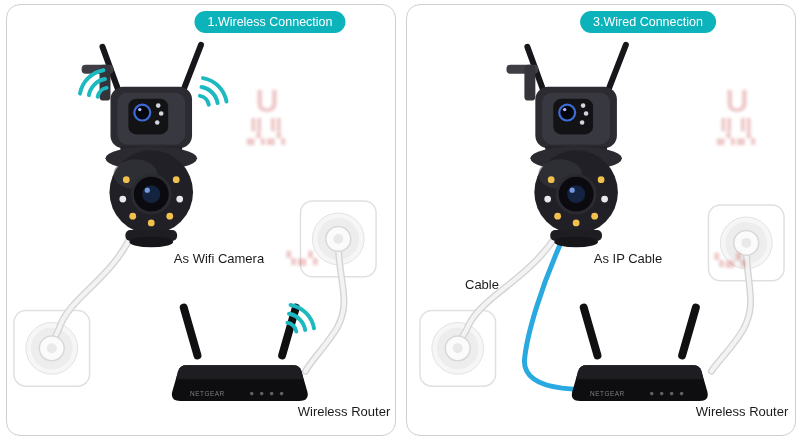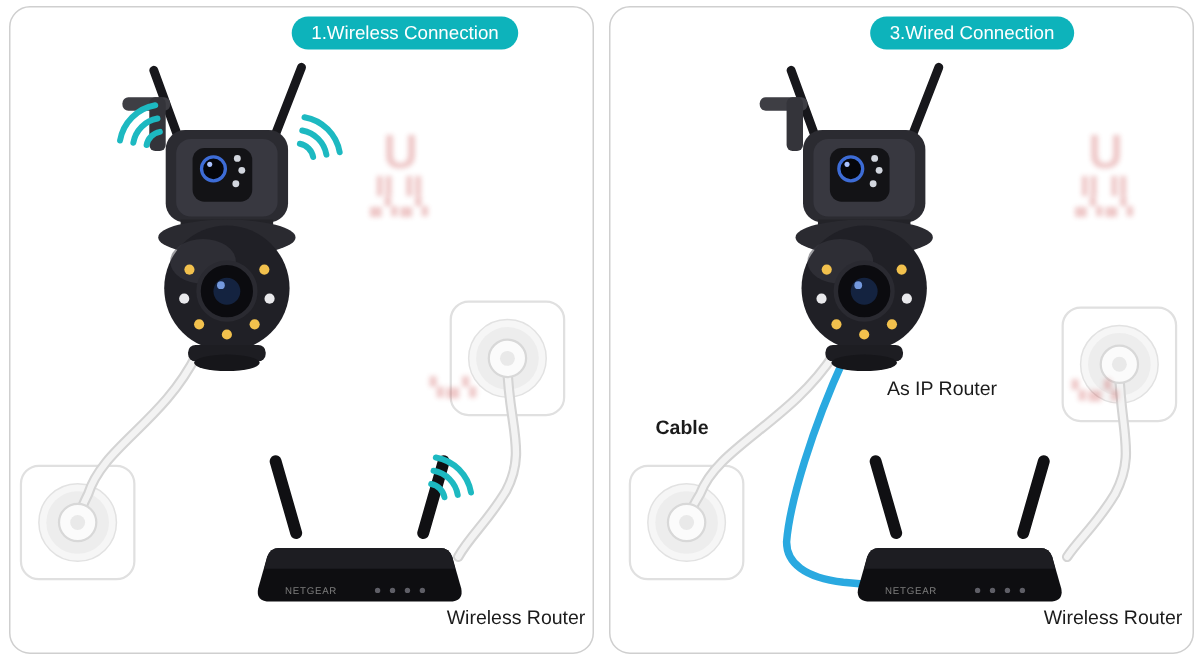--- a/index.html
+++ b/index.html
@@ -12,21 +12,21 @@
   #panel-wired   { left:406px; }
 
   .pill { position:absolute; top:6px; transform:translateX(-50%);
           background:var(--accent,#0db3bb); color:#fff; font-size:12.5px;
           padding:4px 13px; border-radius:14px; white-space:nowrap; z-index:3; }
 
   .diagram { position:absolute; left:0; top:0; width:100%; height:100%; }
 
   .label { position:absolute; font-size:13px; color:#1b1b1b; z-index:2; }
   .label.center { text-align:center; width:130px; }
-  .label.cable  { font-weight:700; }
+  .label.cable  { font-weight:400;margin-left:28px; }
 
   .cable-casing { fill:none; stroke:#d4d4d4; stroke-width:7;   stroke-linecap:round; }
   .cable-core   { fill:none; stroke:#f3f3f3; stroke-width:4.2; stroke-linecap:round; }
   .cable-blue   { fill:none; stroke:var(--cable_blue,#2aa9e0); stroke-width:5; stroke-linecap:round; }
   .wave         { fill:none; stroke:var(--wifi,#1db9c1); stroke-width:4; stroke-linecap:round; }
 
   svg text { font-family:"Liberation Sans",sans-serif; }
 
   .watermark { position:absolute; width:76px; color:var(--watermark,#c43b3b);
                opacity:.28; filter:blur(1.6px); text-align:center; z-index:1; pointer-events:none; }
@@ -130,20 +130,21 @@
         <path class="wave" d="M211.7 98.5 A20 20 0 0 0 195.5 82.3"></path>
         <path class="wave" d="M220.6 96.9 A29 29 0 0 0 197 73.4"></path>
       </g>
       <g>
         <path class="wave" d="M290.8 328.1 A11 11 0 0 0 281.9 319.2"></path>
         <path class="wave" d="M299.7 326.5 A20 20 0 0 0 283.5 310.3"></path>
         <path class="wave" d="M308.6 324.9 A29 29 0 0 0 285 301.4"></path>
       </g>
     </svg>
 
+    <div class="label center" style="left:147px;top:246px">As Wifi Camera</div>
     <div class="label center" style="left:272px;top:399px">Wireless Router</div>
 
     <div class="watermark" style="left:222px;top:80px">
       <div class="wm-glyph">U</div>
       <div class="wm-row">▐▌▐▌</div>
       <div class="wm-row">▄▚▄▚</div>
     </div>
     <div class="watermark wm-small" style="left:258px;top:246px">
       <div class="wm-row">▚▄▚</div>
     </div>
@@ -227,21 +228,21 @@
         <circle cx="56.4" cy="182.2" r="3.4" fill="#f2c14d"></circle>
         <circle cx="75" cy="189" r="3.4" fill="#f2c14d"></circle>
         <circle cx="93.6" cy="182.2" r="3.4" fill="#f2c14d"></circle>
         <circle cx="103.6" cy="165" r="3.4" fill="#e9e9ec"></circle>
         <circle cx="100.1" cy="145.5" r="3.4" fill="#f2c14d"></circle>
         <rect x="49" y="196" width="52" height="11" rx="5" fill="#1d1d22"></rect>
         <ellipse cx="75" cy="208" rx="22" ry="5.5" fill="#16161a"></ellipse>
       </g>
     </svg>
 
-    <div class="label center" style="left:156px;top:246px">As IP Router</div>
+    <div class="label center" style="left:156px;top:246px">As IP Cable</div>
     <div class="label cable" style="left:30px;top:272px">Cable</div>
     <div class="label center" style="left:270px;top:399px">Wireless Router</div>
 
     <div class="watermark" style="left:292px;top:80px">
       <div class="wm-glyph">U</div>
       <div class="wm-row">▐▌▐▌</div>
       <div class="wm-row">▄▚▄▚</div>
     </div>
     <div class="watermark wm-small" style="left:286px;top:248px">
       <div class="wm-row">▚▄▚</div>

